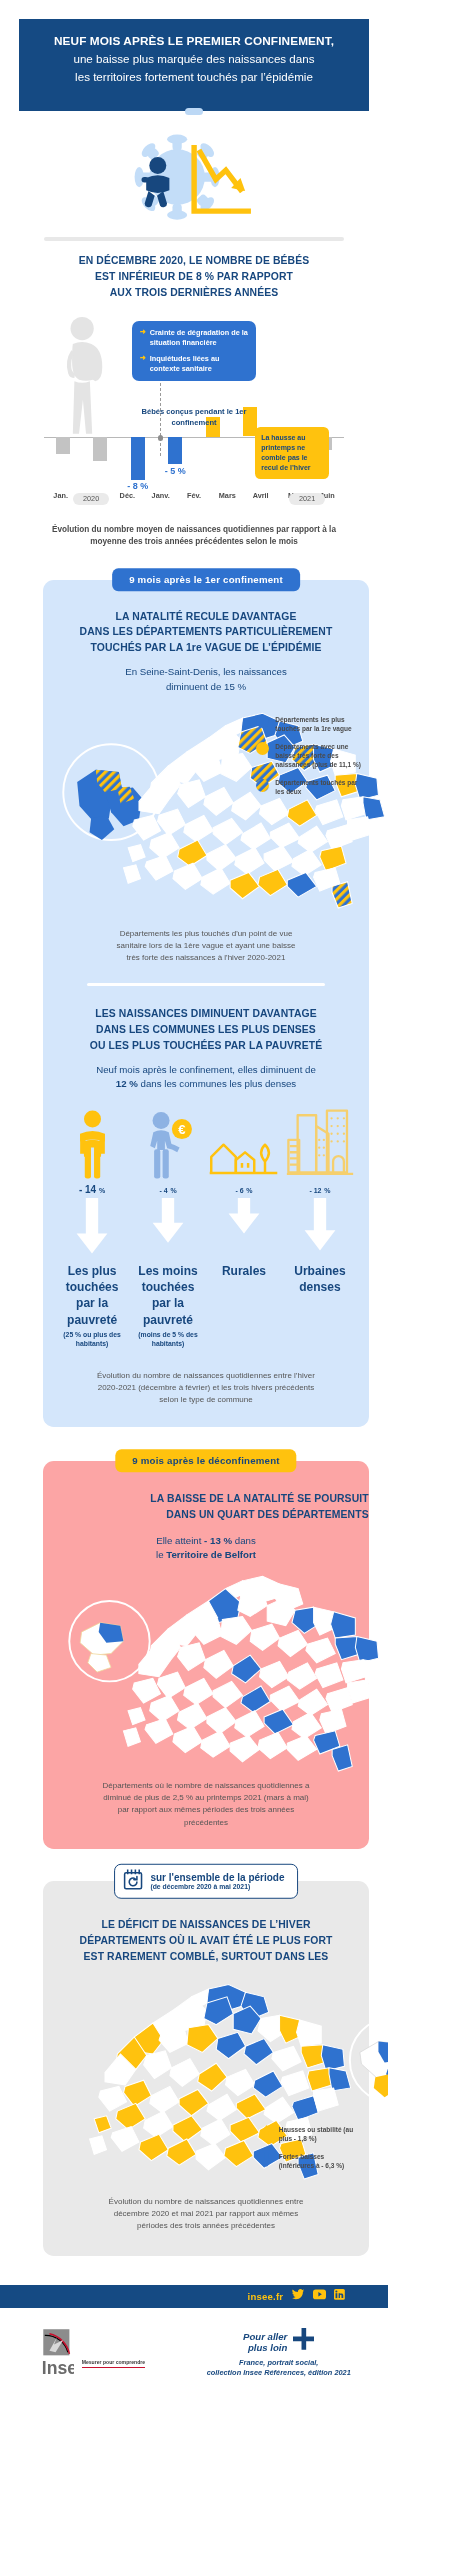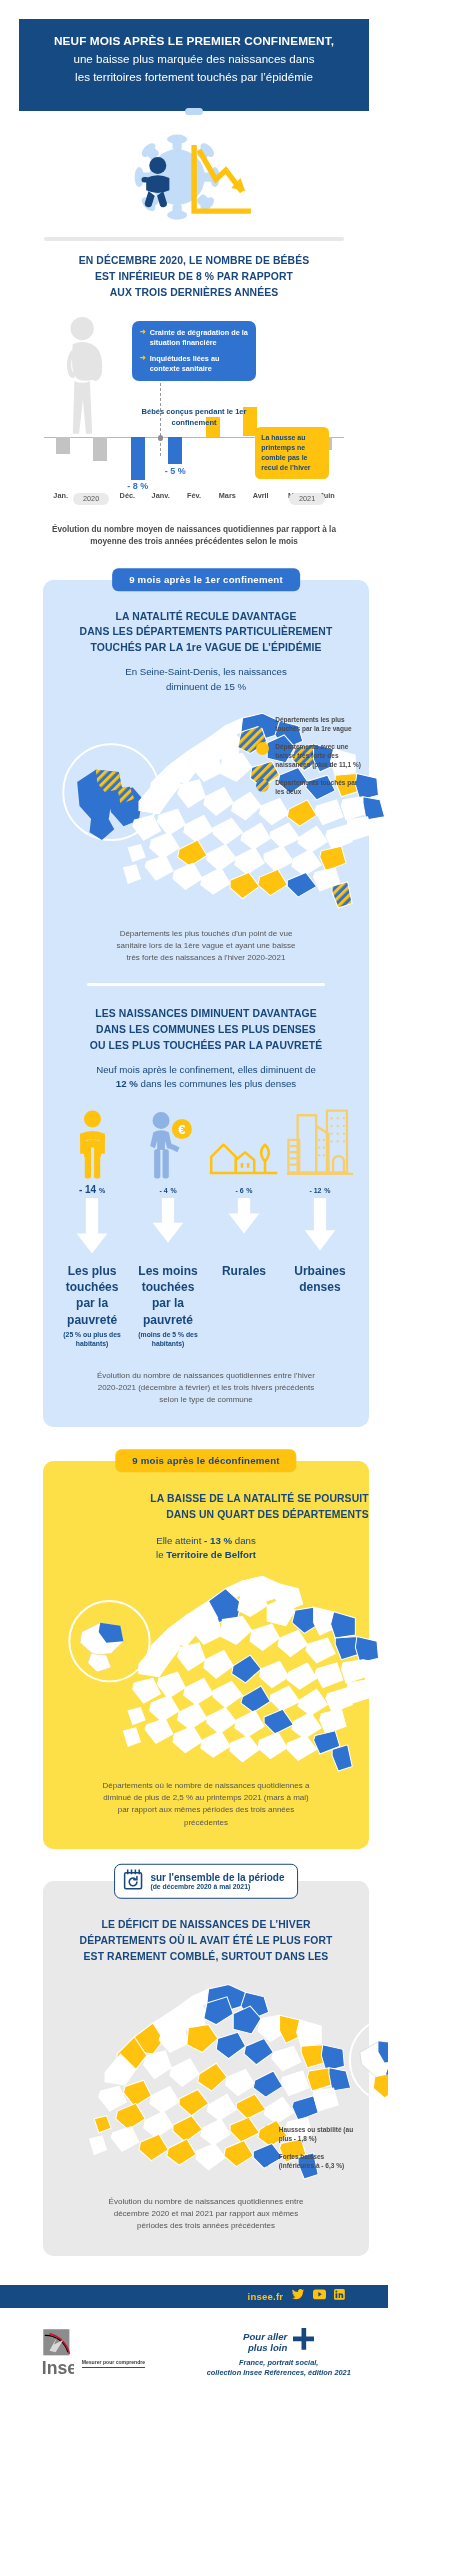--- a/index.html
+++ b/index.html
@@ -83,21 +83,21 @@
     display:inline-block; border-radius:6.2px; padding:6.2px 17px;
     font-size:9.7px; font-weight:bold; letter-spacing:0.2px;
   }
   .badge-blue { background:#2f72cf; color:#fff; }
   .badge-yellow { background:#ffc20e; color:#17477e; }
   .badge-grey { background:#ffffff; color:#17477e; border:1.2px solid #17477e; border-radius:7px; padding:3.9px 12.4px 3.9px 7.7px; display:inline-flex; align-items:center; gap:7.7px; }
 
   
   .panel { border-radius:10.8px; position:relative;margin-left:24px; }
   .panel-blue { background:#d4e6fb; }
-  .panel-yellow { background:#fde047; }
+  .panel-yellow { background:#fca5a5; }
   .panel-grey { background:#e9e9e9; }
   .badge-float { position:absolute; left:50%; transform:translate(-50%,-50%); top:0; z-index:8; white-space:nowrap; }
   .panel-cap { text-align:center; font-size:8px; color:#555; line-height:1.52; }
   .white-rule { height:3.1px;background:#fff;border-radius:2.3px;margin:0 44px; }
 
   
   .legend { display:flex; flex-direction:column; gap:8.5px; }
   .lg { display:flex; gap:6.2px; align-items:flex-start; }
   .lgdot { width:13px;height:13px;border-radius:50%;flex:none;margin-top:0.8px; }
   .lgtxt { font-size:6.5px; color:#4a4a4a; line-height:1.42; font-weight:600; }

